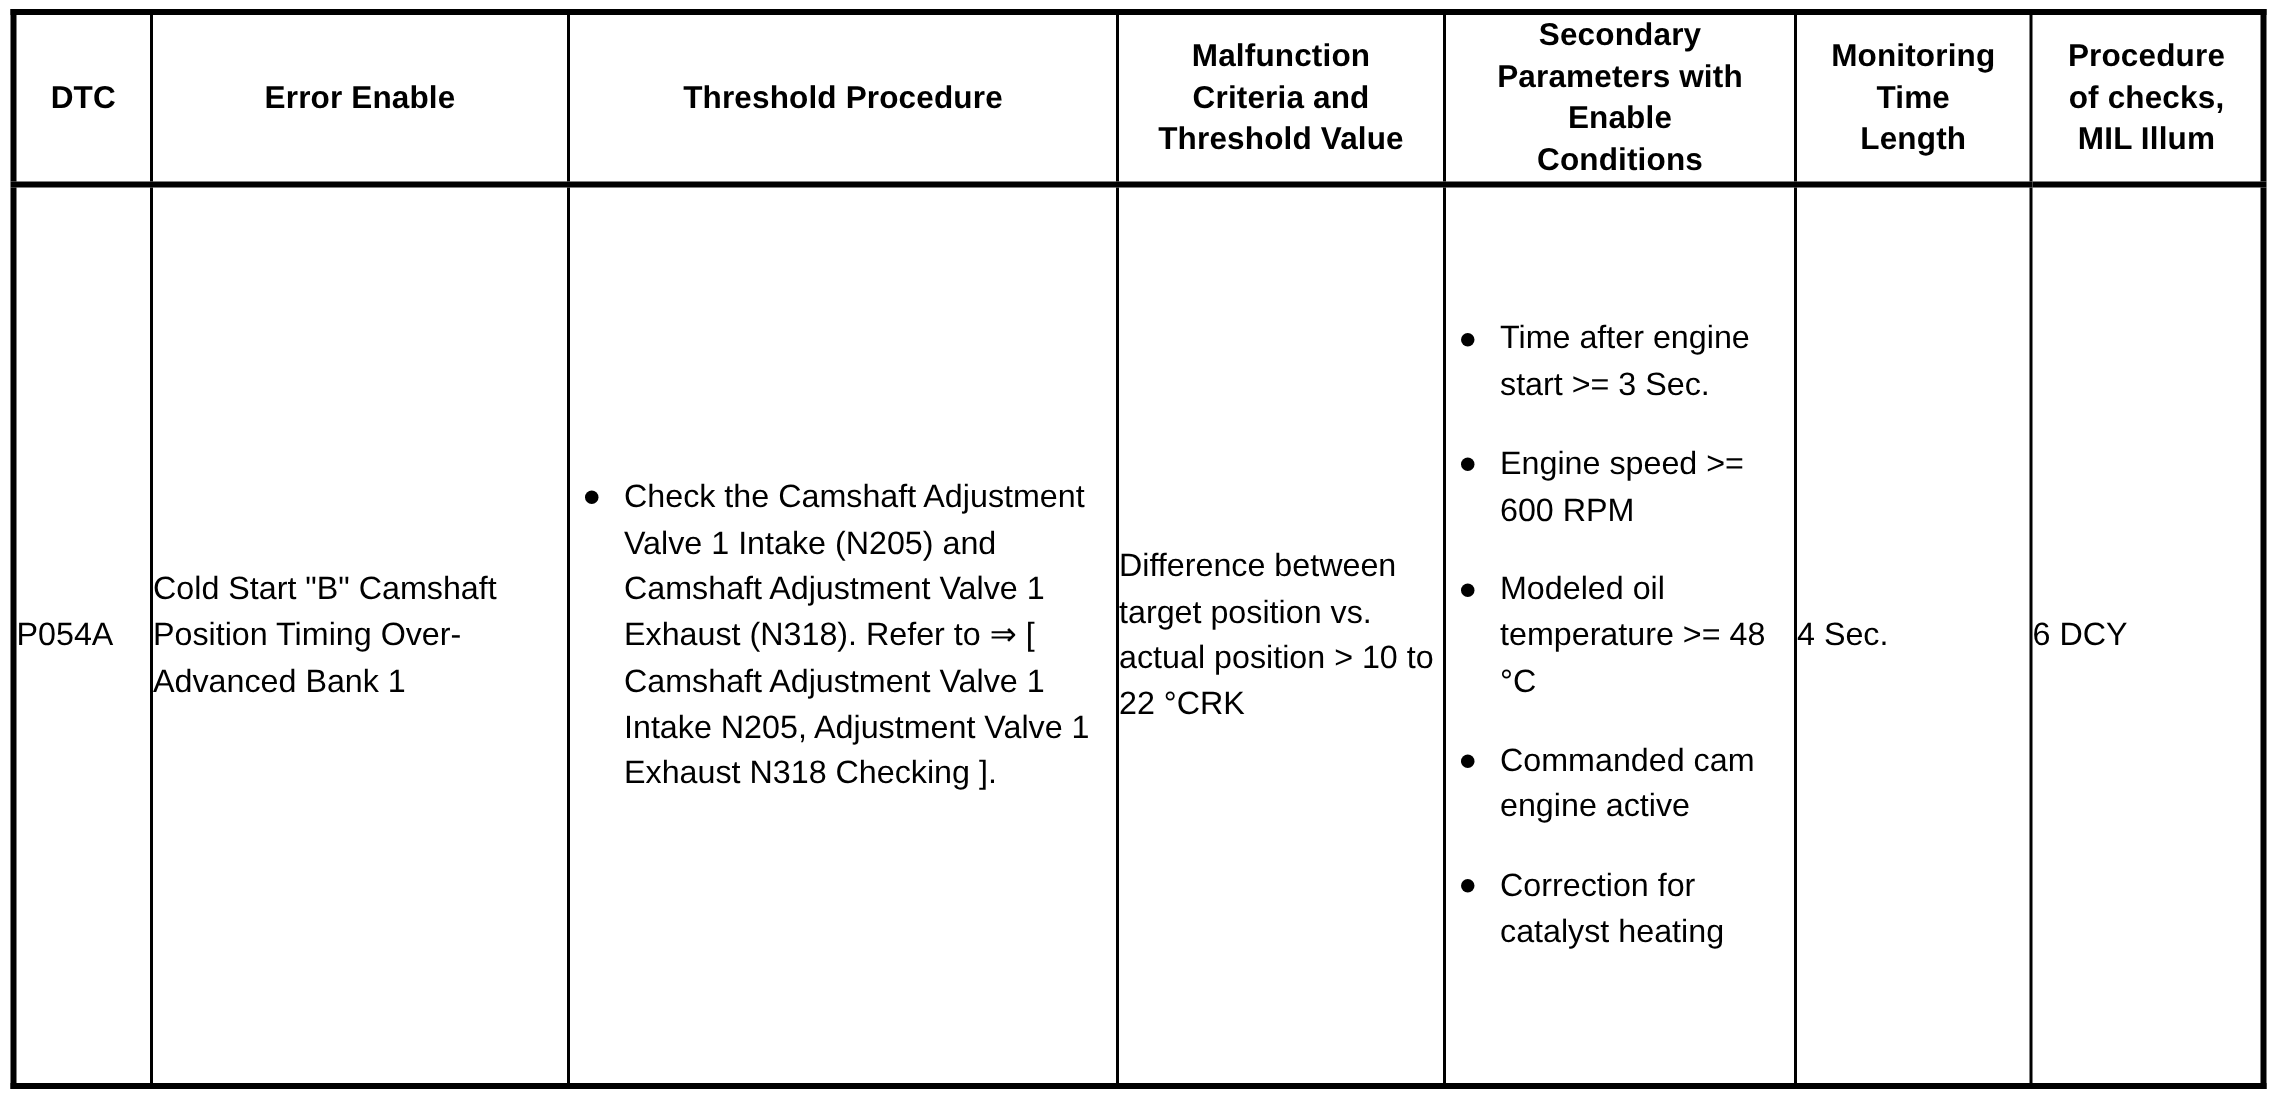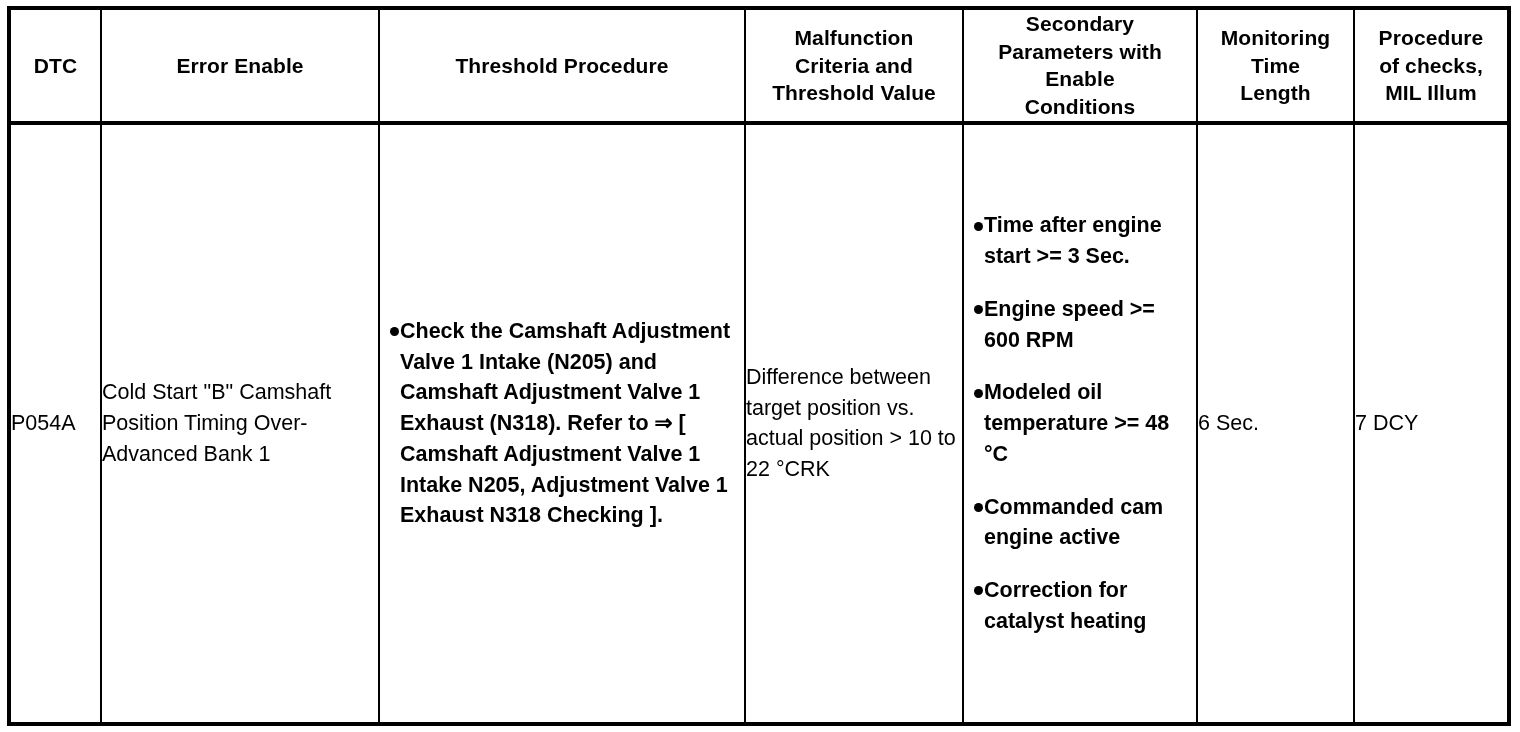--- a/index.html
+++ b/index.html
@@ -77,23 +77,22 @@
   .cell-pad-narrow   { padding: 0 6px 0 8px; }
 
   
   ul.bullets {
     list-style: none;
     margin: 0;
     padding: 0;
   }
   ul.bullets li {
     position: relative;
-    padding-left: 20px;
+    padding-left: 36px;
     margin: 0 0 22px 0;
-    font-weight: bold;
   }
   ul.bullets li:last-child { margin-bottom: 0; }
 
   ul.bullets li .dot {
     position: absolute;
     left: 10px;
     top: 0.52em;
     width: 9px;
     height: 9px;
     background: #000000;
@@ -183,21 +182,21 @@
               <span class="dot"></span>
               <span>Commanded cam engine active</span>
             </li>
             <li>
               <span class="dot"></span>
               <span>Correction for catalyst heating</span>
             </li>
           </ul>
         </td>
 
-        <td class="cell-pad-narrow">6 Sec.</td>
-
-        <td class="cell-pad-narrow">7 DCY</td>
+        <td class="cell-pad-narrow">4 Sec.</td>
+
+        <td class="cell-pad-narrow">6 DCY</td>
 
       </tr>
     </tbody>
   </table>
 
 </div>
 
 </body></html>

